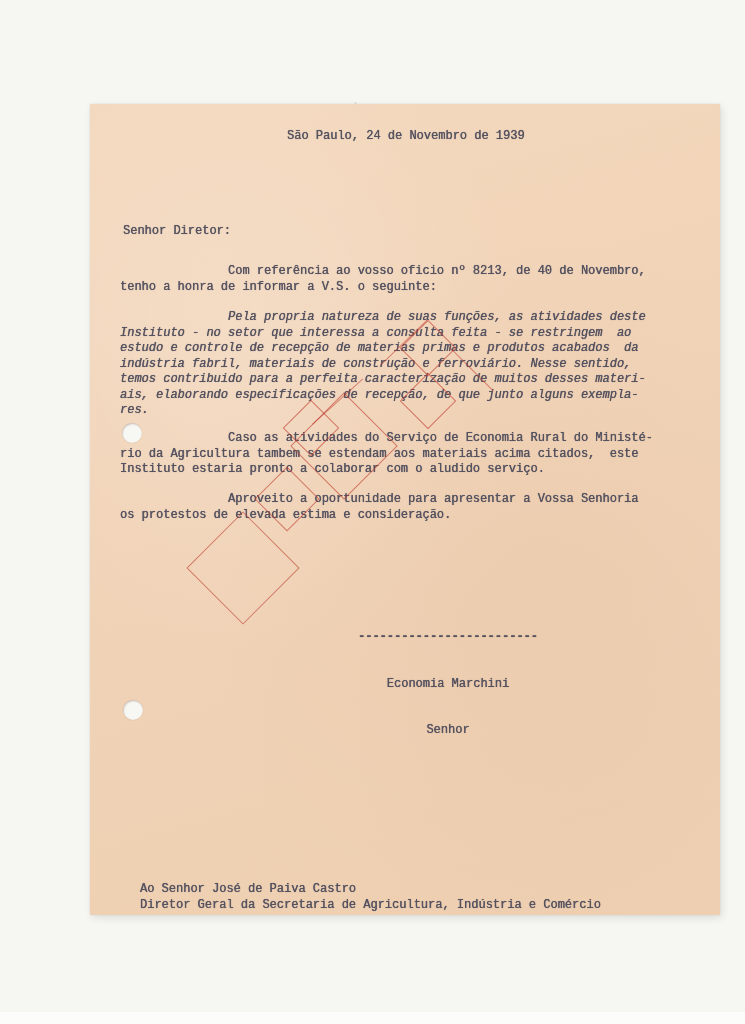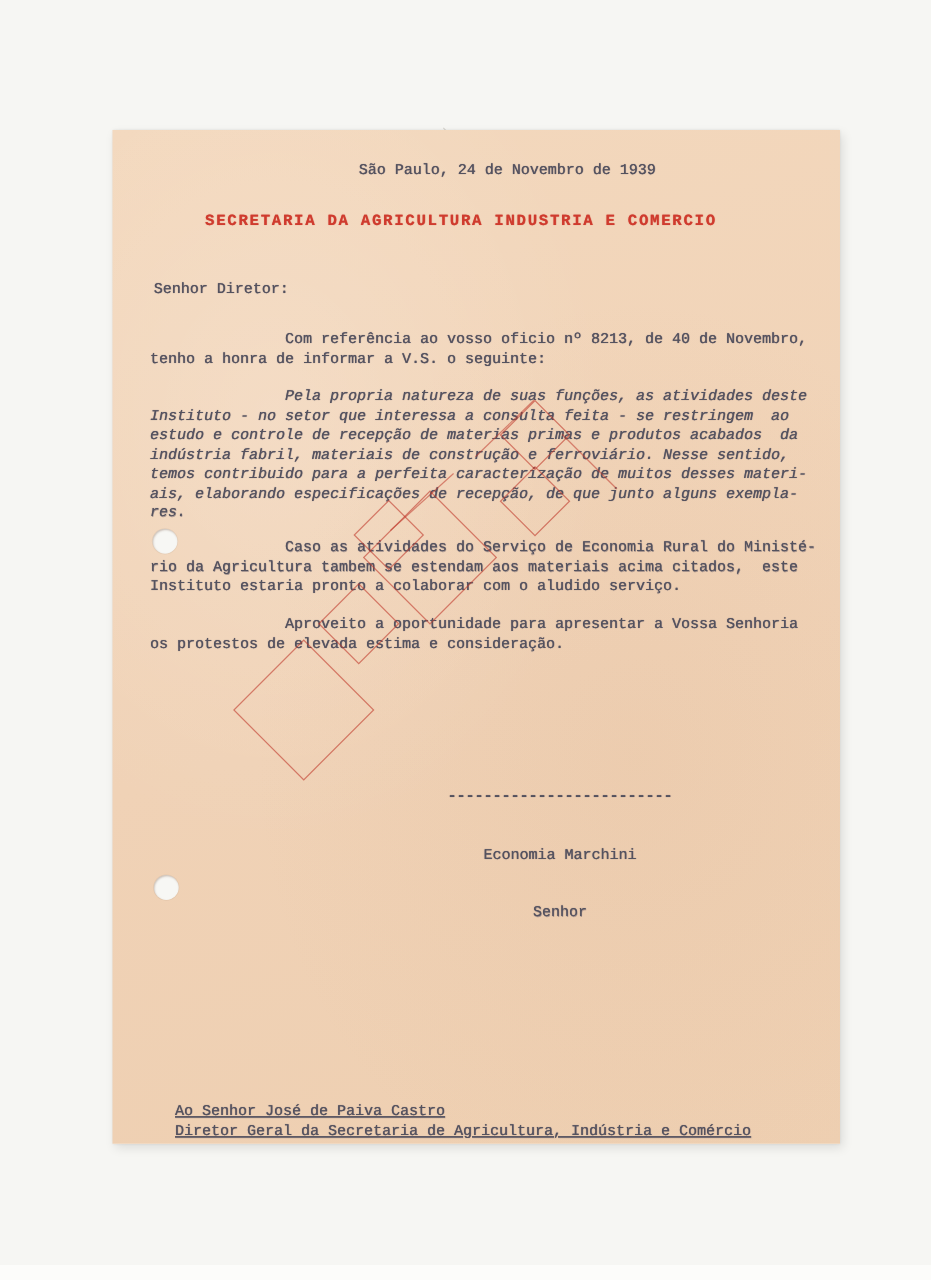--- a/index.html
+++ b/index.html
@@ -11,40 +11,41 @@
   .scan{position:absolute;inset:0;background:#f6f6f3;}
   .scan-strip{position:absolute;left:0;bottom:0;width:100%;height:12px;background:#fcfcfa;}
   .scratch{position:absolute;left:355px;top:102px;width:82px;border-top:1px solid rgba(150,140,128,.30);transform:rotate(46deg);transform-origin:0 0;}
   .page{
     position:absolute;left:90px;top:104px;width:582px;height:811px;
     background:
       radial-gradient(ellipse at 22% 28%, rgba(255,255,255,.16), transparent 42%),
       radial-gradient(ellipse at 72% 62%, rgba(206,158,118,.10), transparent 52%),
       linear-gradient(165deg,#f3d8bd 0%,#f0d2b6 55%,#eecfb1 100%);
     box-shadow:2px 3px 8px rgba(0,0,0,.10), 0 0 2px rgba(0,0,0,.08);
+    padding-left:48px;
   }
   .txt{
     position:absolute;margin:0;
     font:12px/15.5px "Liberation Mono","DejaVu Sans Mono",monospace;
     color:#54525e;white-space:pre;
     text-shadow:0 0 .7px rgba(80,76,96,.85), .4px .3px .5px rgba(80,76,96,.40);
   }
   .date-line{left:197px;top:25px;}
   .letterhead{
     left:74px;top:66px;font-size:12.5px;font-weight:700;letter-spacing:1.4px;
     color:#cf3b2e;text-shadow:0 0 .7px rgba(207,59,46,.75), .4px .3px .5px rgba(207,59,46,.35);
   }
   .salutation{left:33px;top:120px;}
   .p1{left:30px;top:160px;}
   .p2{left:30px;top:206px;font-style:italic;}
   .p3{left:30px;top:327px;}
   .p4{left:30px;top:388px;}
   .signature{left:267px;top:495px;width:182px;text-align:center;}
   .sig-rule{font-weight:700;letter-spacing:0;}
-  .addressee{left:50px;top:778px;text-decoration:underline;}
+  .addressee{left:50px;top:778px;}
   .hole{
     position:absolute;width:20px;height:20px;border-radius:50%;
     background:#f7f7f4;
     box-shadow:inset .6px .9px 1.6px rgba(120,90,70,.35), 0 0 0 .5px rgba(150,120,95,.12);
   }
   .hole-top{left:32px;top:319px;}
   .hole-bottom{left:33px;top:596px;}
   .stamp{position:absolute;inset:0;pointer-events:none;}
   .stamp .dia{
     position:absolute;border:1.5px solid rgba(192,57,44,.60);
@@ -59,21 +60,20 @@
 <body>
 
 <div class="scan">
 
   <div class="scratch"></div>
 
   <div class="page">
 
     <p class="txt date-line">São Paulo, 24 de Novembro de 1939</p>
 
-    <p class="txt letterhead">SECRETARIA DA AGRICULTURA INDUSTRIA E COMERCIO</p>
 
     <p class="txt salutation">Senhor Diretor:</p>
 
     <p class="txt p1">               Com referência ao vosso oficio nº 8213, de 40 de Novembro,
 tenho a honra de informar a V.S. o seguinte:</p>
 
     <p class="txt p2">               Pela propria natureza de suas funções, as atividades deste
 Instituto - no setor que interessa a consulta feita - se restringem  ao
 estudo e controle de recepção de materias primas e produtos acabados  da
 indústria fabril, materiais de construção e ferroviário. Nesse sentido,

